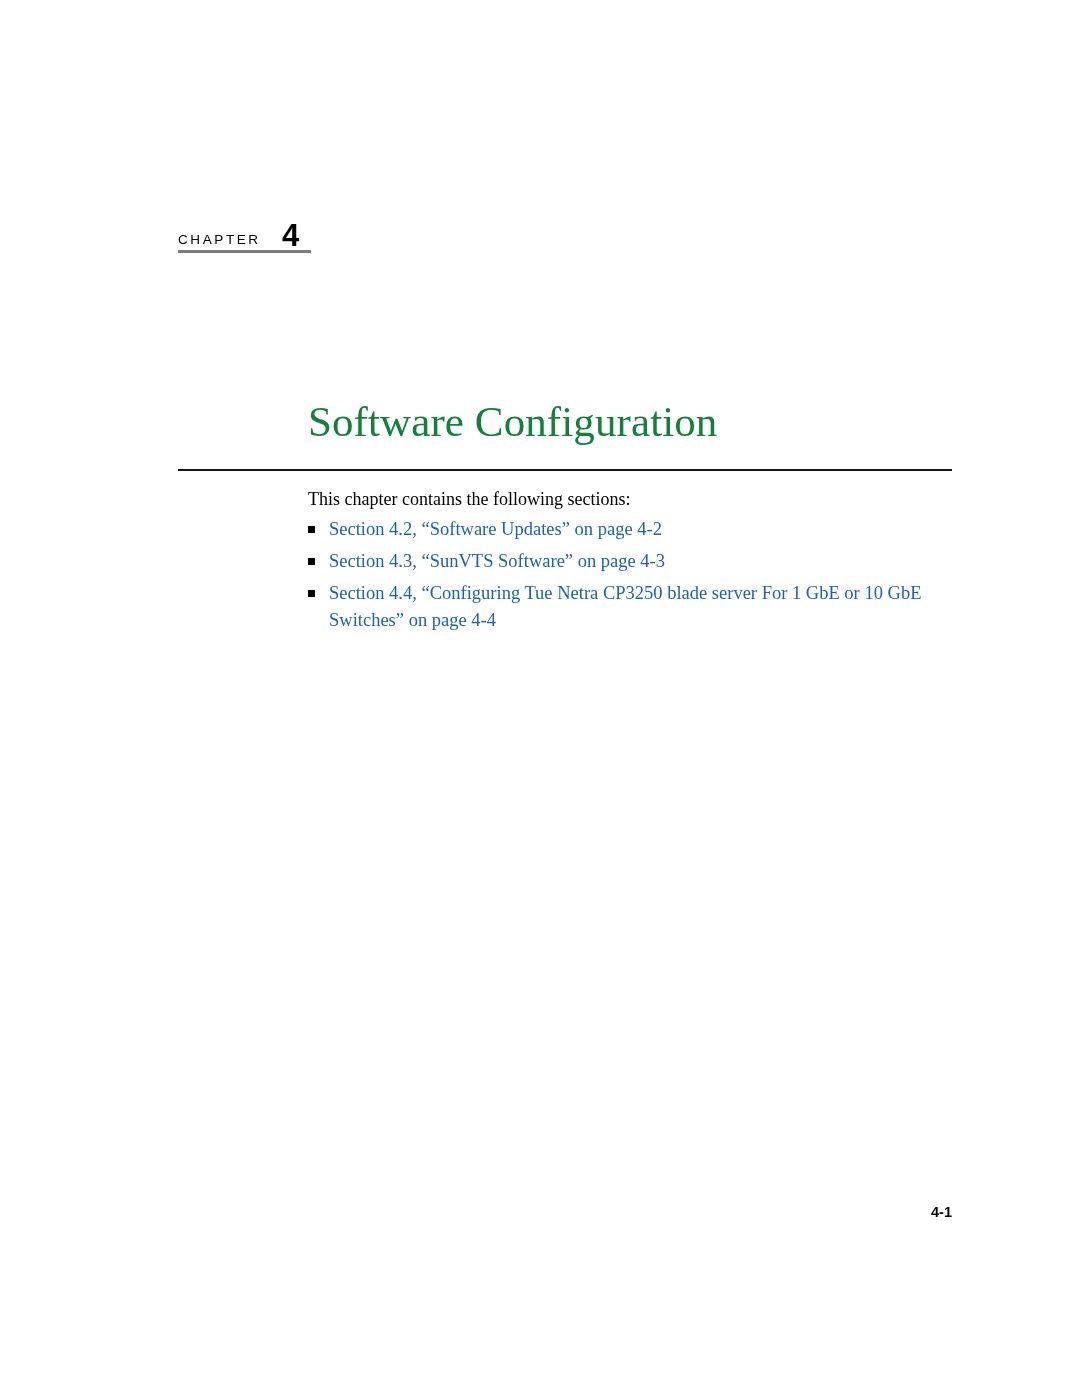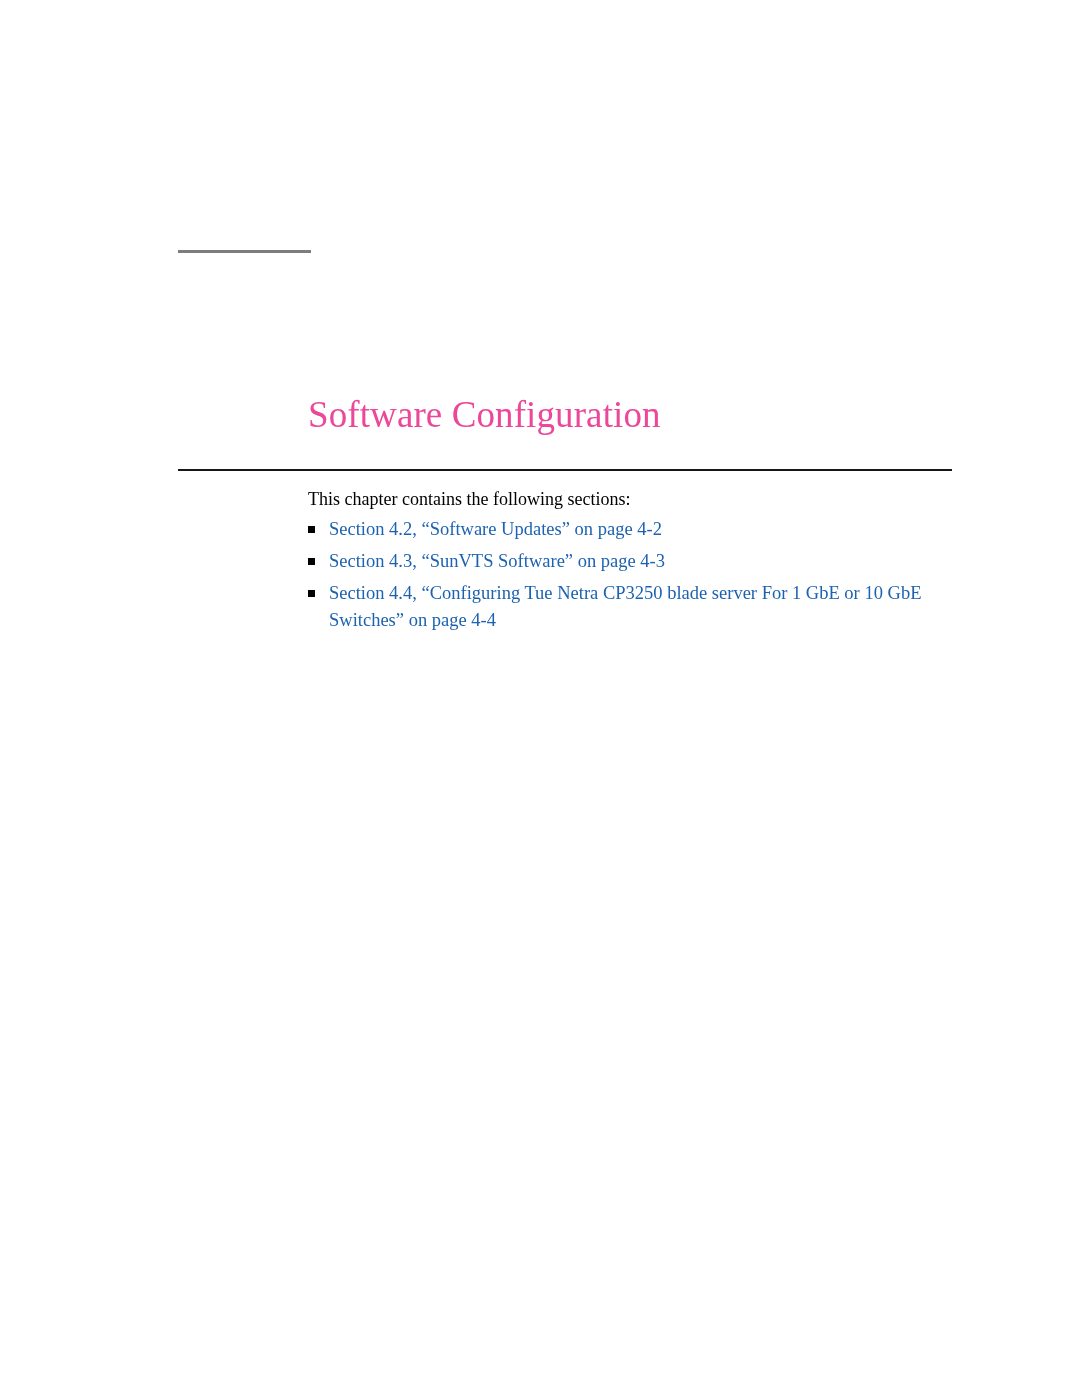--- a/index.html
+++ b/index.html
@@ -65,23 +65,23 @@
     height: 3px;
     background: #7d7d7d;
   }
 
   
   .page-title {
     position: absolute;
     left: 308px;
     top: 371px;
     font-family: "Liberation Serif", serif;
-    font-size: 37px;
+    font-size: 43px;
     font-weight: 400;
-    color: #ec4899;
+    color: #15803d;
     line-height: 1;
     letter-spacing: 0.1px;
     white-space: nowrap;
   }
 
   
   .title-rule {
     position: absolute;
     left: 178px;
     top: 469px;
@@ -149,20 +149,24 @@
     font-weight: bold;
     color: #000000;
     letter-spacing: 0;
   }
 </style>
 </head>
 <body>
 
 <div class="page">
 
+  <div class="chapter-header">
+    <span class="chapter-word">CHAPTER</span>
+    <span class="chapter-number">4</span>
+  </div>
   <div class="chapter-rule"></div>
 
   <h1 class="page-title">Software Configuration</h1>
 
   <div class="title-rule"></div>
 
   <div class="content">
     <p class="intro-text">This chapter contains the following sections:</p>
 
     <ul class="toc-list">
@@ -174,14 +178,15 @@
         <span class="toc-bullet"></span>
         <a href="#" class="toc-link">Section 4.3, “SunVTS Software” on page 4-3</a>
       </li>
       <li class="toc-item">
         <span class="toc-bullet"></span>
         <a href="#" class="toc-link">Section 4.4, “Configuring Tue Netra CP3250 blade server For 1 GbE or 10 GbE Switches” on page 4-4</a>
       </li>
     </ul>
   </div>
 
+  <div class="footer-page-number">4-1</div>
 
 </div>
 
 </body></html>

